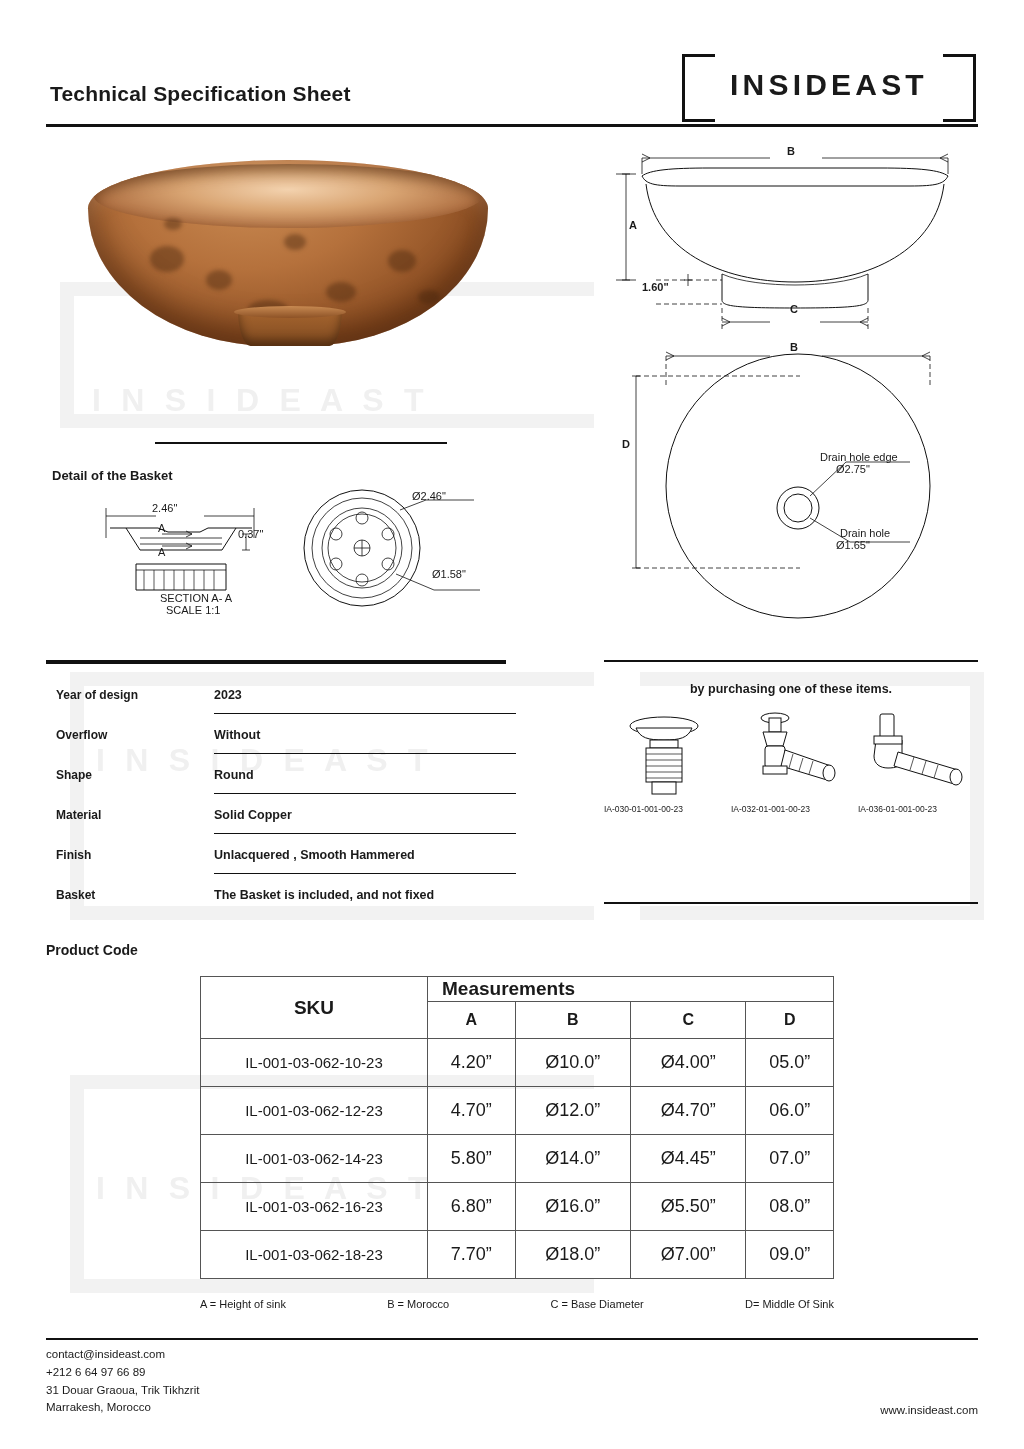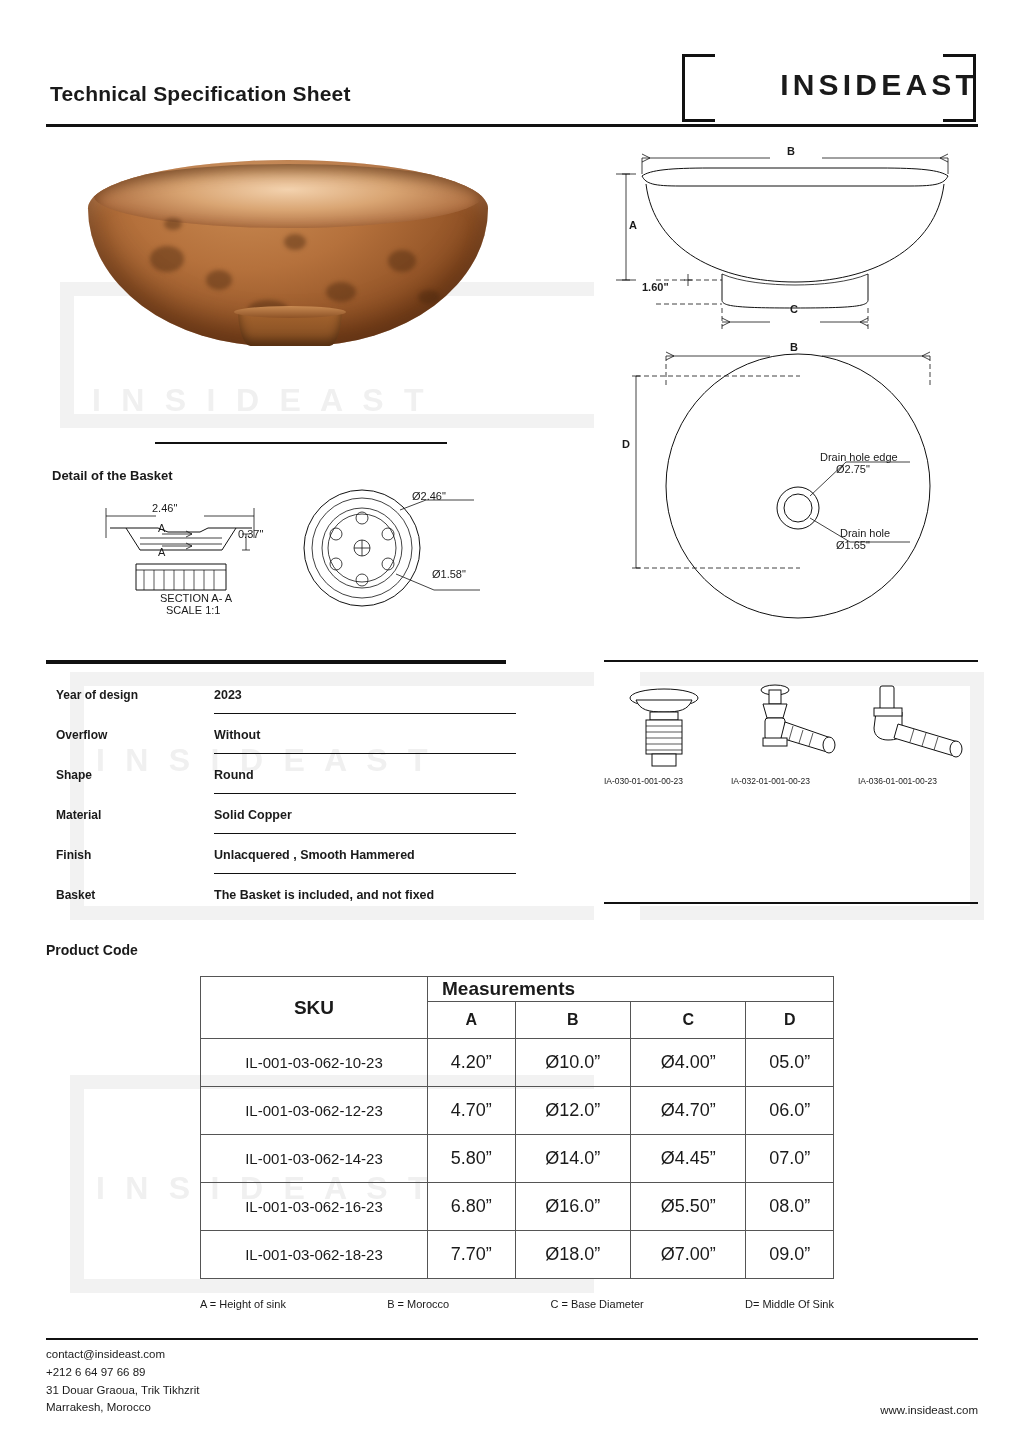--- a/index.html
+++ b/index.html
@@ -14,21 +14,21 @@
   .page{position:absolute;inset:0;}
 
   
   .wm{position:absolute;color:#f0f0f0;font-weight:700;letter-spacing:.18em;font-size:32px;user-select:none;z-index:0;}
   .wm-box{position:absolute;border:14px solid #f2f2f2;z-index:0;}
 
   
   .header{position:absolute;left:46px;top:30px;width:932px;height:100px;z-index:2;}
   .title{position:absolute;left:4px;top:52px;font-size:21px;font-weight:700;letter-spacing:.2px;}
   .logo{position:absolute;right:0;top:24px;width:298px;height:62px;}
-  .logo-text{position:absolute;left:0;top:14px;width:298px;text-align:right;font-size:30px;font-weight:700;letter-spacing:.14em;}
+  .logo-text{position:absolute;left:0;top:14px;width:298px;text-align:center;font-size:30px;font-weight:700;letter-spacing:.14em;}
   .logo-br{position:absolute;border:3px solid #111;}
   .hr-main{position:absolute;left:46px;top:124px;width:932px;height:3px;background:#111;z-index:2;}
 
   
   .photo{position:absolute;left:88px;top:160px;width:400px;height:210px;z-index:2;}
   .bowl-out{position:absolute;left:0;top:0;width:400px;height:186px;
     border-radius:50% 50% 46% 46% / 26% 26% 74% 74%;
     background:
       radial-gradient(ellipse at 40% 18%, #c98a52 0%, #b5713c 35%, #8d4f23 70%, #6d3a18 100%);
     box-shadow:inset 0 -16px 30px rgba(60,25,5,.55), inset 0 10px 18px rgba(255,210,170,.25);
@@ -285,20 +285,21 @@
     </div>
     <div class="spec-row">
       <span class="spec-k">Basket</span>
       <span class="spec-v">The Basket is included, and not fixed</span>
     </div>
   </div>
 
   <div class="acc">
     <div class="acc-top"></div>
     <div class="acc-head">
+      <div>by purchasing one of these items.</div>
     </div>
     <div class="acc-items">
 
       <div class="acc-item" style="left:0;top:0;">
         <svg width="120" height="92" viewBox="0 0 120 92">
           <ellipse class="dfill" cx="60" cy="18" rx="34" ry="9"></ellipse>
           <path class="dfill" d="M32 20 C36 30 44 32 60 32 C76 32 84 30 88 20 Z"></path>
           <rect class="dfill" x="46" y="32" width="28" height="8"></rect>
           <rect class="dfill" x="42" y="40" width="36" height="34"></rect>
           <g stroke="#111" stroke-width=".7">

